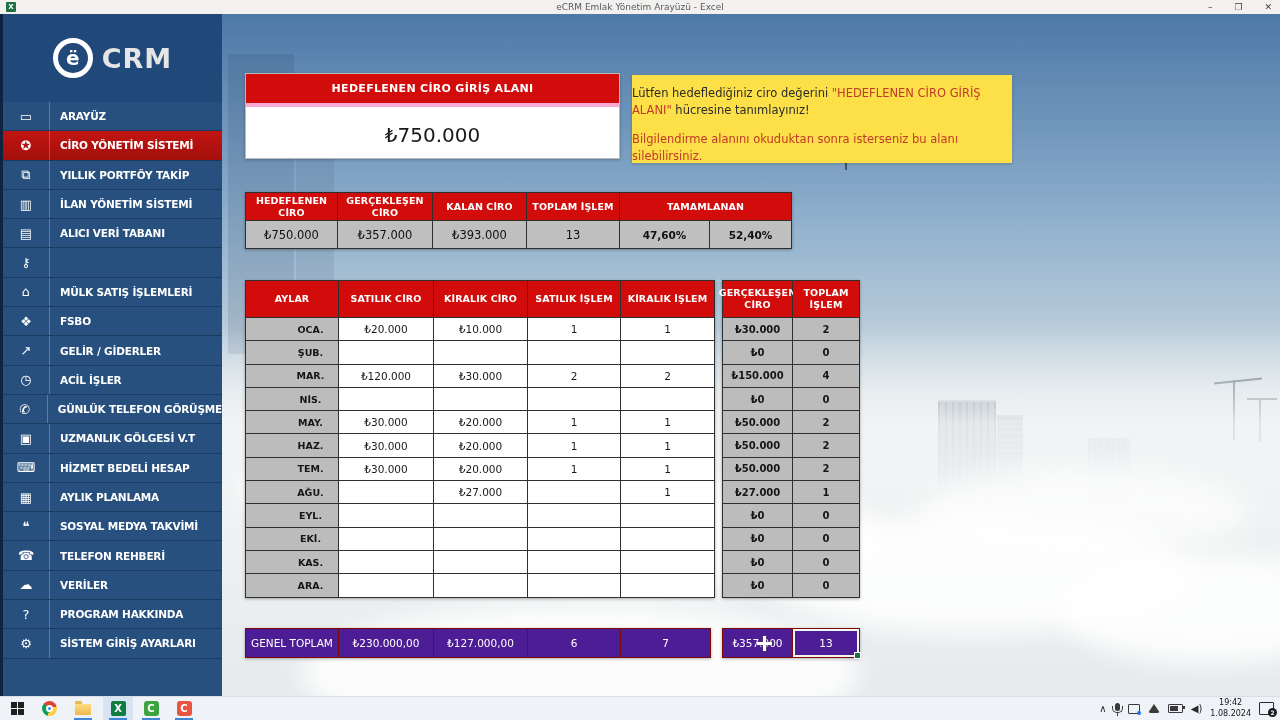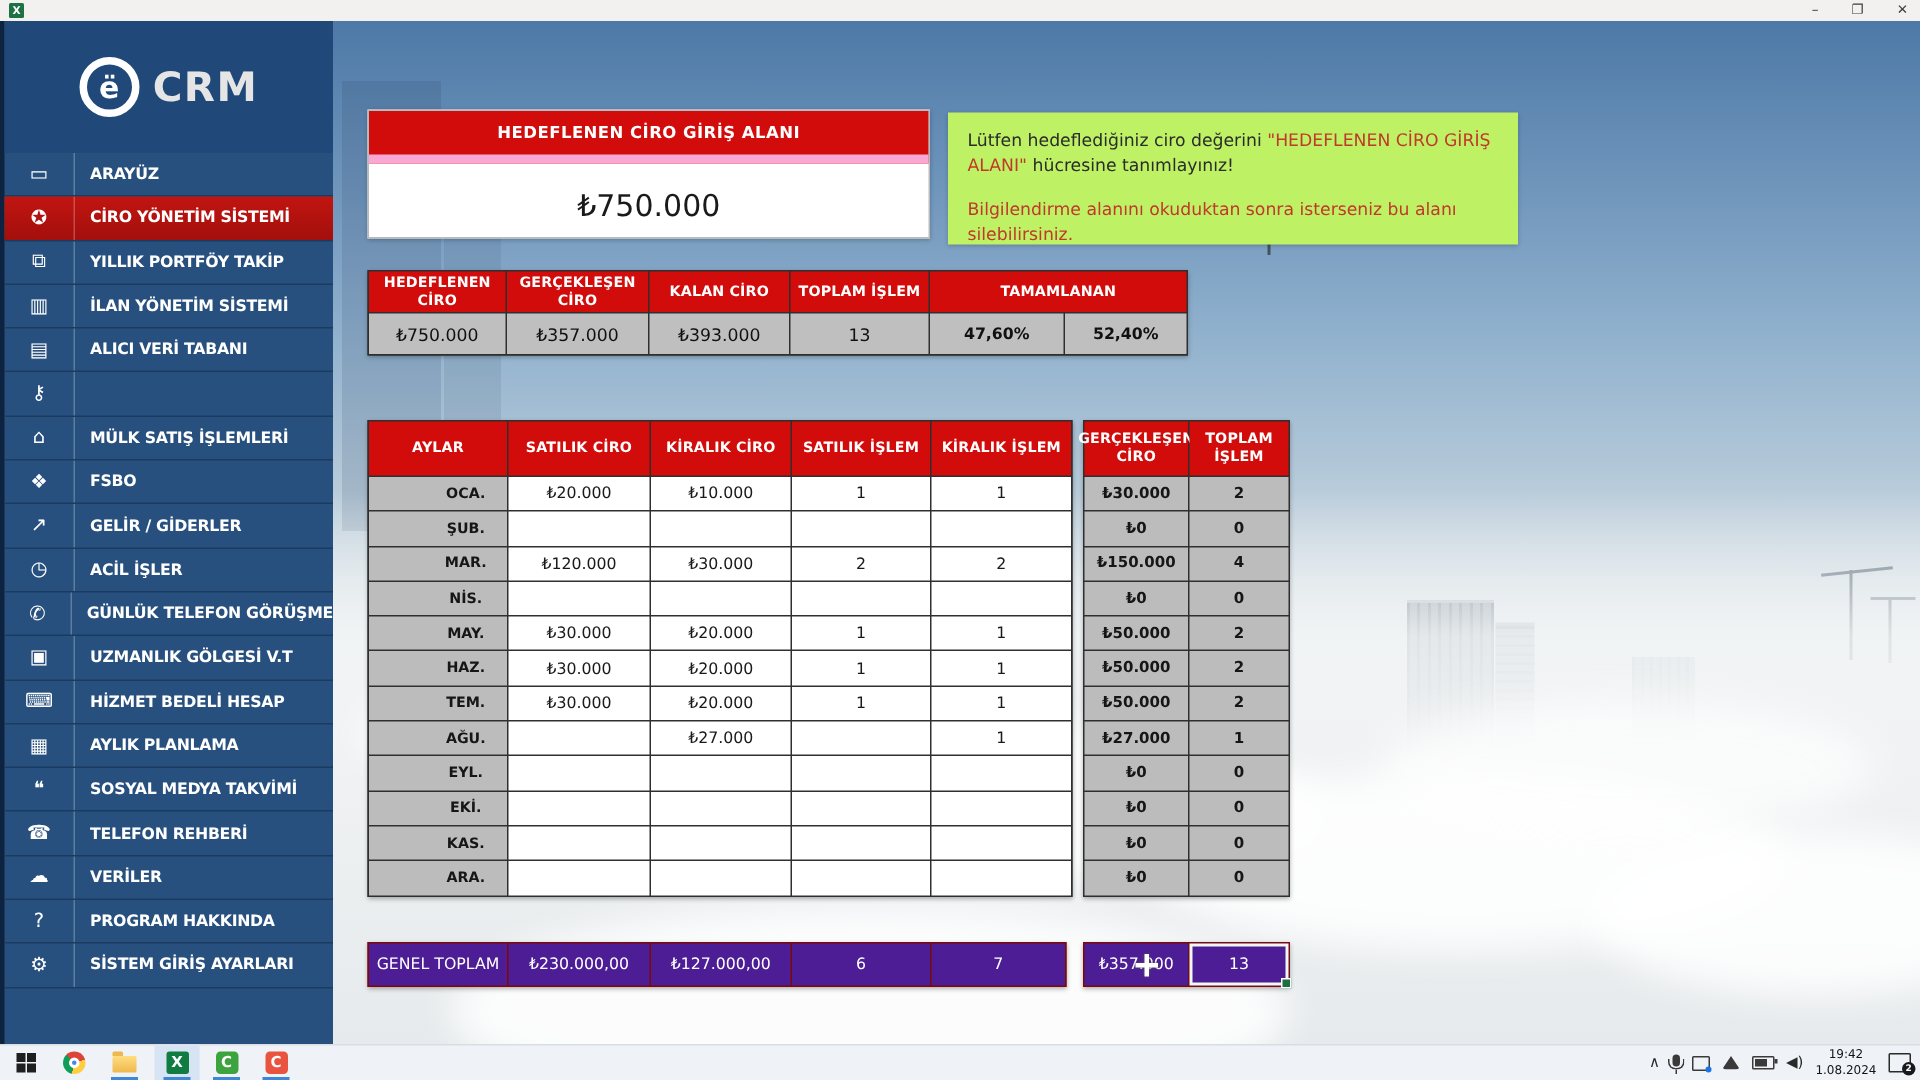--- a/index.html
+++ b/index.html
@@ -55,33 +55,33 @@
   .menu-item{height:29.3px;display:flex;align-items:stretch;border-bottom:1px solid #1b3b60;box-sizing:border-box;cursor:pointer;}
   .mi-icon{width:46px;display:flex;align-items:center;justify-content:center;color:#fff;font-size:13px;
            border-right:1px solid rgba(255,255,255,.25);}
   .mi-label{display:flex;align-items:center;padding-left:10px;color:#fff;font-weight:bold;
             font-size:10.5px;letter-spacing:-0.2px;white-space:nowrap;}
   .menu-item.active{background:linear-gradient(180deg,#c11511,#a30f0c);}
   
   .panel{position:absolute;box-sizing:border-box;}
   .target-box{left:245px;top:59px;width:375px;height:86px;border:1px solid #b9babc;background:#fff;
               box-shadow:0 1px 3px rgba(0,0,0,.25);}
-  .target-head{height:29px;background:#d20b0b;border-bottom:6px solid #f9a8d4;display:flex;align-items:center;
+  .target-head{height:29px;background:#d20b0b;border-bottom:4px solid #f9a8d4;display:flex;align-items:center;
                justify-content:center;color:#fff;font-weight:bold;font-size:11px;letter-spacing:.3px;}
   .target-value{height:55px;display:flex;align-items:center;justify-content:center;font-size:20px;color:#1a1a1a;}
-  .info-box{left:632px;top:61px;width:380px;height:88px;background:#bef264;padding:10px 13px;
+  .info-box{left:632px;top:61px;width:380px;height:88px;background:#fde047;padding:10px 0;
             font-size:11.5px;line-height:1.5;color:#2b2b2b;box-shadow:0 1px 3px rgba(0,0,0,.2);}
   .info-box .red{color:#c0392b;}
   .info-line2{margin-top:11px;color:#c0392b;}
   
   .grid{display:grid;background:#2f2f2f;gap:1px;border:1px solid #2f2f2f;box-shadow:0 1px 3px rgba(0,0,0,.3);}
   .cell{display:flex;align-items:center;justify-content:center;text-align:center;}
   .hd{background:#d20b0b;color:#fff;font-weight:bold;font-size:9.5px;line-height:1.25;letter-spacing:.1px;}
   .gy{background:#bfbfbf;color:#111;}
-  .summary{left:245px;top:166px;grid-template-columns:91px 94px 93px 92px 89px 81px;grid-template-rows:27px 27px;}
+  .summary{left:245px;top:178px;grid-template-columns:91px 94px 93px 92px 89px 81px;grid-template-rows:27px 27px;}
   .summary .span2{grid-column:5/7;}
   .sum-val{font-size:11.5px;}
   .sum-pct{font-size:10.5px;font-weight:bold;}
   .monthly{left:245px;top:266px;grid-template-columns:92px 94px 93px 92px 93px;
            grid-template-rows:36px repeat(12,22.3px);}
   .realized{left:722px;top:266px;grid-template-columns:69px 66px;grid-template-rows:36px repeat(12,22.3px);}
   .mcell{background:#bcbcbc;color:#161616;font-weight:bold;font-size:9.5px;padding-left:37px;}
   .dcell{background:#fff;color:#1a1a1a;font-size:10.5px;}
   .rcell{background:#bcbcbc;color:#161616;font-weight:bold;font-size:10px;}
   .totals-left{left:245px;top:614px;grid-template-columns:92px 94px 93px 92px 89px;grid-template-rows:28px;
@@ -132,20 +132,21 @@
   .notif b{position:absolute;right:-4px;bottom:-3px;width:9px;height:9px;border-radius:50%;background:#17191c;
            color:#fff;font-size:6px;font-weight:bold;display:flex;align-items:center;justify-content:center;}
 </style>
 </head>
 <body>
 
 <div class="stage">
 
   <div class="titlebar">
     <span class="xl-appicon">X</span>
+    <span class="tb-title">eCRM Emlak Yönetim Arayüzü - Excel</span>
     <span class="tb-controls">
       <span>–</span>
       <span>❐</span>
       <span>✕</span>
     </span>
   </div>
 
   <div class="desktop">
 
     <div class="scene">

